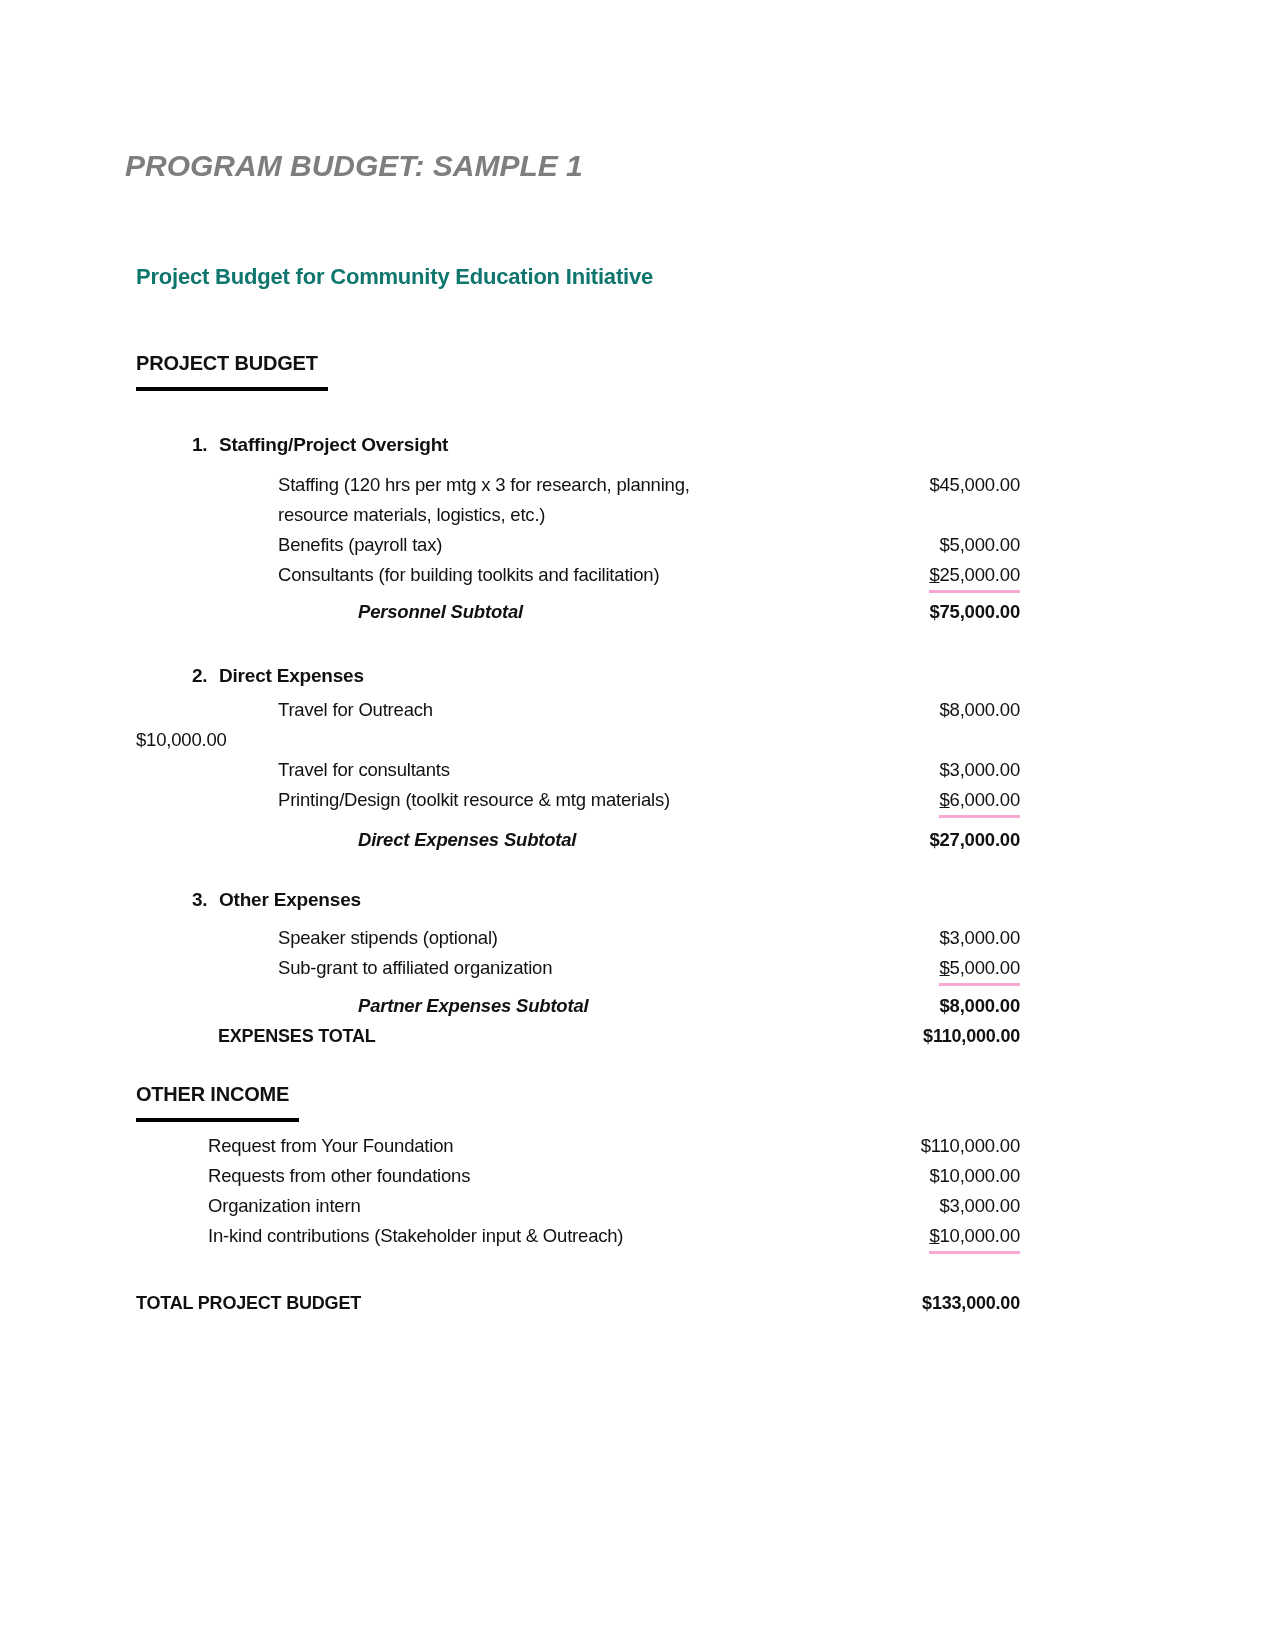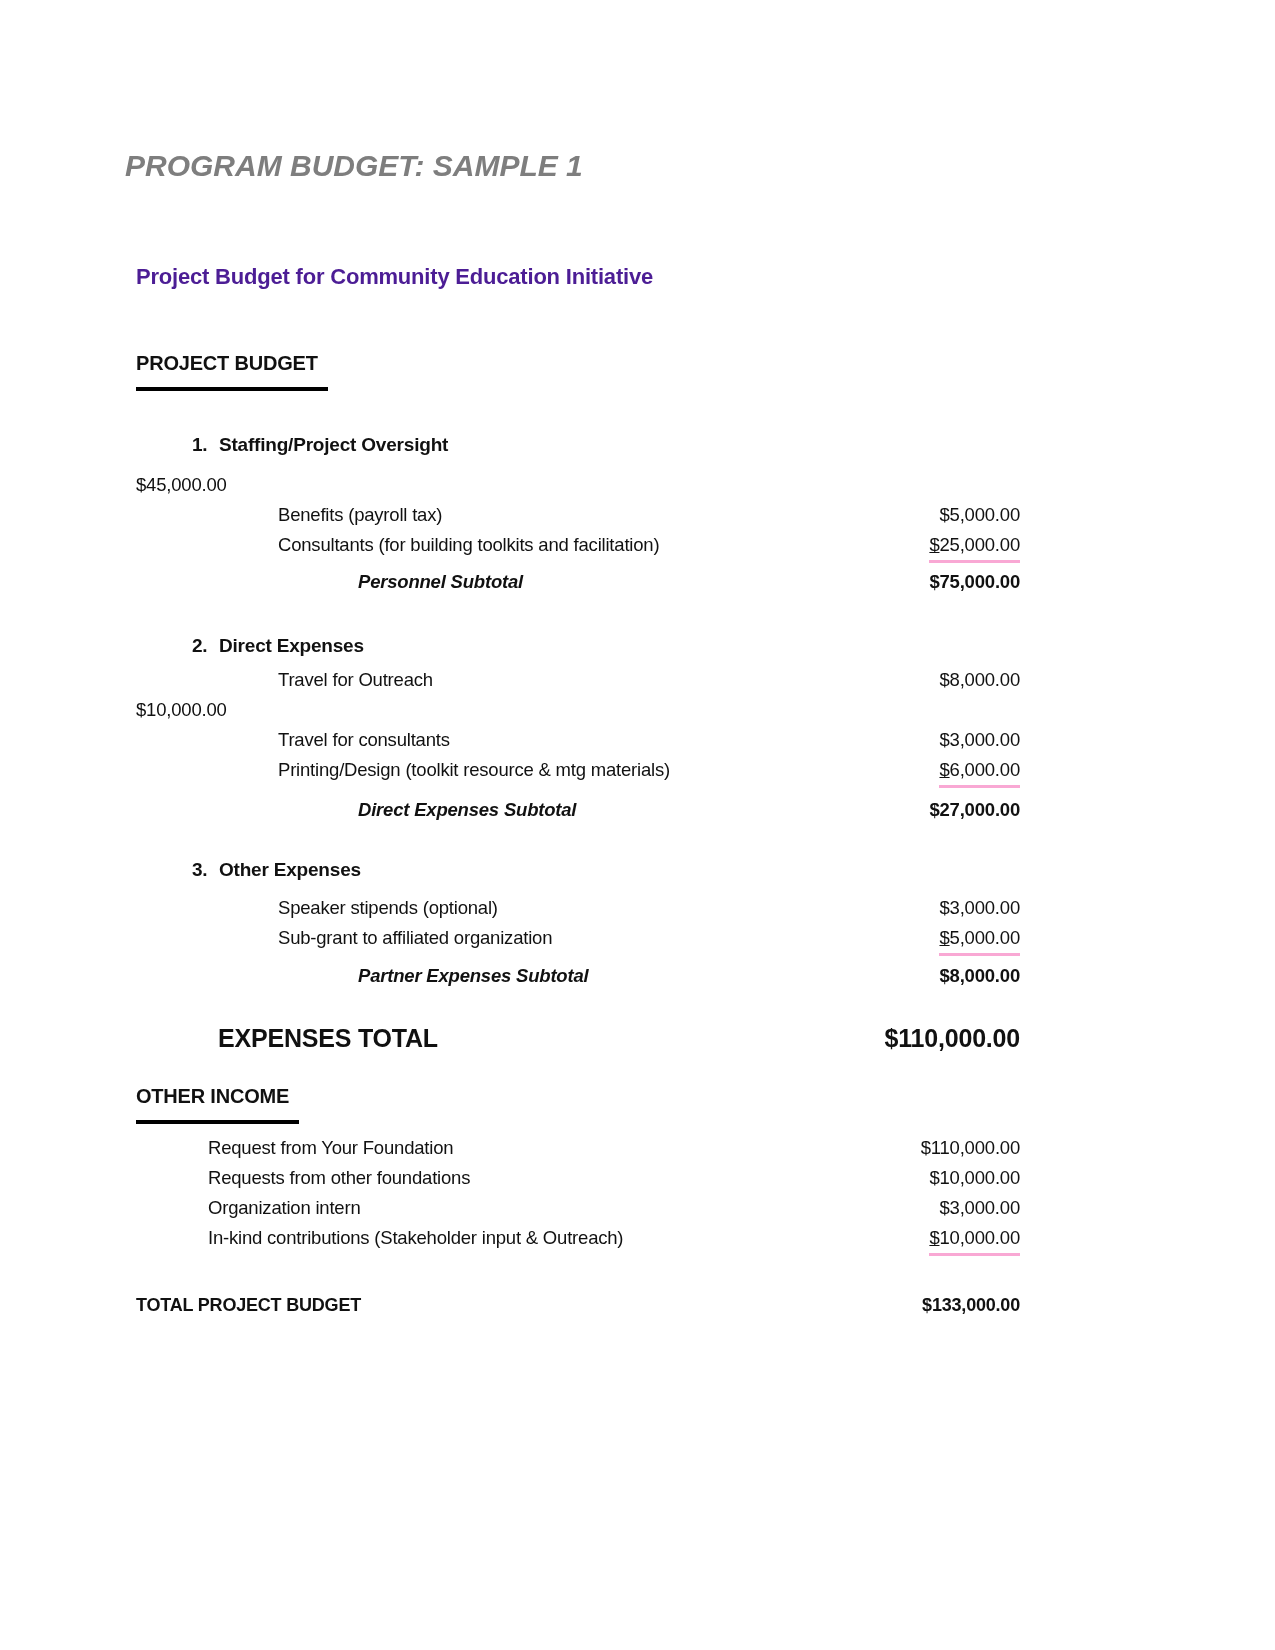--- a/index.html
+++ b/index.html
@@ -22,21 +22,21 @@
     font-weight: bold;
     font-style: italic;
     color: #7e7e7e;
     letter-spacing: 0;
   }
   .doc-title {
     margin-top: 79px;
     font-size: 22px;
     line-height: 28px;
     font-weight: bold;
-    color: #4c1d95;
+    color: #0f766e;
   }
   .budget-heading-wrap { margin-top: 60px; line-height: 25px; }
   .income-heading-wrap { margin-top: 31px; line-height: 25px; }
   .underlined-head {
     display: inline-block;
     font-size: 20px;
     font-weight: bold;
     border-bottom: 4px solid #000000;
     padding: 0 10px 11px 0;
   }
@@ -64,21 +64,21 @@
   }
   .row .label { padding-left: 142px; }
   .row.income-row .label { padding-left: 72px; }
   .amt { white-space: nowrap; flex: 0 0 auto; }
   .amt.sum { border-bottom: 3px solid #f9a8d4; }
   .amt.sum::first-letter { text-decoration: underline; }
   .subtotal-row { margin-top: 4px; font-weight: bold; text-align: center; }
   .subtotal-row.st2 { margin-top: 7px; }
   .subtotal-row.st3 { margin-top: 5px; }
   .subtotal-row .label { padding-left: 222px; font-style: italic; }
-  .expenses-total-row { margin-top: 32px; font-weight: bold; font-size: 25px; }
+  .expenses-total-row { font-weight: bold; font-size: 18px; }
   .expenses-total-row .label { padding-left: 82px; }
   .grand-total-row { margin-top: 34px; font-weight: bold; font-size: 18px; }
   .grand-total-row .label { padding-left: 0; }
 </style>
 </head>
 <body>
 
 <div class="page">
 
   <div class="sample-title">PROGRAM BUDGET: SAMPLE 1</div>
@@ -88,20 +88,24 @@
   <div class="budget-heading-wrap">
     <span class="underlined-head">PROJECT BUDGET</span>
   </div>
 
   <div class="sec-head s1">
     <span class="sec-num">1.</span>
     <span class="sec-title">Staffing/Project Oversight</span>
   </div>
   <div class="rows r1">
     <div class="row">
+      <div class="label">
+        <div>Staffing (120 hrs per mtg x 3 for research, planning,</div>
+        <div>resource materials, logistics, etc.)</div>
+      </div>
       <div class="amt">$45,000.00</div>
     </div>
     <div class="row">
       <div class="label">Benefits (payroll tax)</div>
       <div class="amt">$5,000.00</div>
     </div>
     <div class="row">
       <div class="label">Consultants (for building toolkits and facilitation)</div>
       <div class="amt sum">$25,000.00</div>
     </div>

